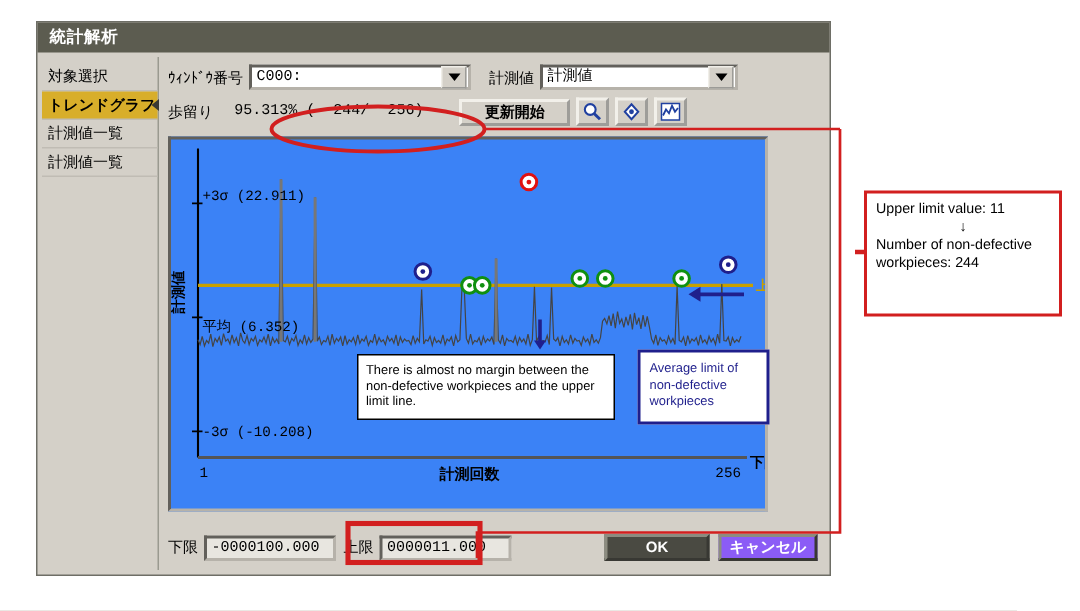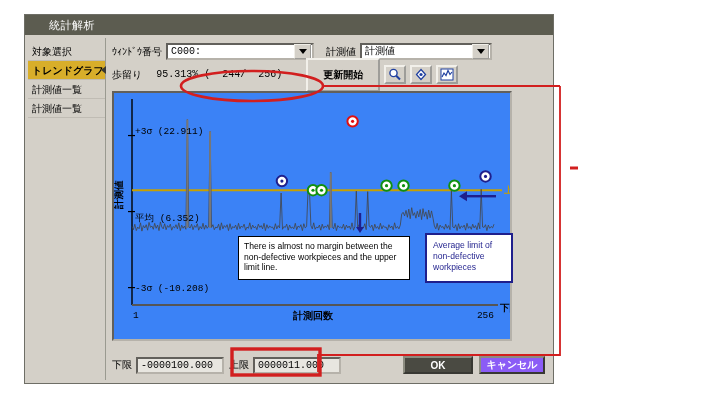--- a/index.html
+++ b/index.html
@@ -7,21 +7,21 @@
     width:720px;height:407px;background:#ffffff;
     font-family:"Liberation Sans","DejaVu Sans",sans-serif;
     overflow:hidden;position:relative;
   }
   .app-window{
     position:absolute;left:24px;top:14px;width:530px;height:370px;
     background:#d4d0c8;border:1px solid #6e6e66;box-sizing:border-box;
   }
   .title-bar{
     height:20px;background:#5c5c50;color:#ffffff;
-    font-size:11px;font-weight:normal;line-height:20px;padding-left:24px;
+    font-size:11px;font-weight:bold;line-height:20px;padding-left:8px;
     box-sizing:border-box;letter-spacing:.5px;
   }
   .window-body{
     position:absolute;left:3px;top:23px;right:3px;bottom:3px;
     background:#d4d0c8;display:flex;
   }
   
   .sidebar{
     width:78px;background:#d4d0c8;border-right:1px solid #9a9a90;
     padding-top:4px;box-sizing:border-box;flex-shrink:0;
@@ -56,21 +56,21 @@
   #cbValue{width:132px;}
   .yield{
     font-size:10px;font-family:"Liberation Mono","DejaVu Sans Mono",monospace;
     white-space:pre;margin-left:10px;width:150px;
   }
   .btn{
     background:#d4d0c8;border:2px outset #f2f0ea;font-size:10px;
     display:flex;align-items:center;justify-content:center;box-sizing:border-box;
     color:#000;font-weight:bold;
   }
-  #btnUpdate{width:74px;height:34px;}
+  #btnUpdate{width:74px;height:18px;align-items:flex-end;}
   .tool{width:22px;height:19px;margin-left:4px;background:#d4d0c8;border:2px outset #f2f0ea;
         display:flex;align-items:center;justify-content:center;box-sizing:border-box;}
   
   .chart-box{
     position:absolute;left:6px;top:53px;width:400px;height:250px;
     background:#3b82f6;border:2px inset #b6b2aa;box-sizing:border-box;
   }
   .chart-svg{position:absolute;left:0;top:0;}
   
   .footer{
@@ -276,20 +276,25 @@
   <path d="M323 86 L560 86" fill="none" stroke="#d21f1f" stroke-width="1.8"></path>
 
   <path d="M560 86 L560 355 L318 355 L318 372 L 318 372" fill="none" stroke="#d21f1f" stroke-width="1.8"></path>
 
   <rect x="232" y="349" width="88" height="26" fill="none" stroke="#d21f1f" stroke-width="3.4"></rect>
 
   <line x1="570" y1="168" x2="578" y2="168" stroke="#d21f1f" stroke-width="3"></line>
 </svg>
 
 <div class="ann-layer">
+  <div class="ann-box" id="annUpper">
+    <div>Upper limit value: 11</div>
+    <div class="arrow-dn">↓</div>
+    <div>Number of non-defective workpieces: 244</div>
+  </div>
 
   <div class="ann-box" id="annMargin">
     <span>There is almost no margin between the non-defective workpieces and the upper limit line.</span>
   </div>
 
   <div class="ann-box" id="annAvg">
     <span>Average limit of non-defective workpieces</span>
   </div>
 </div>
 

